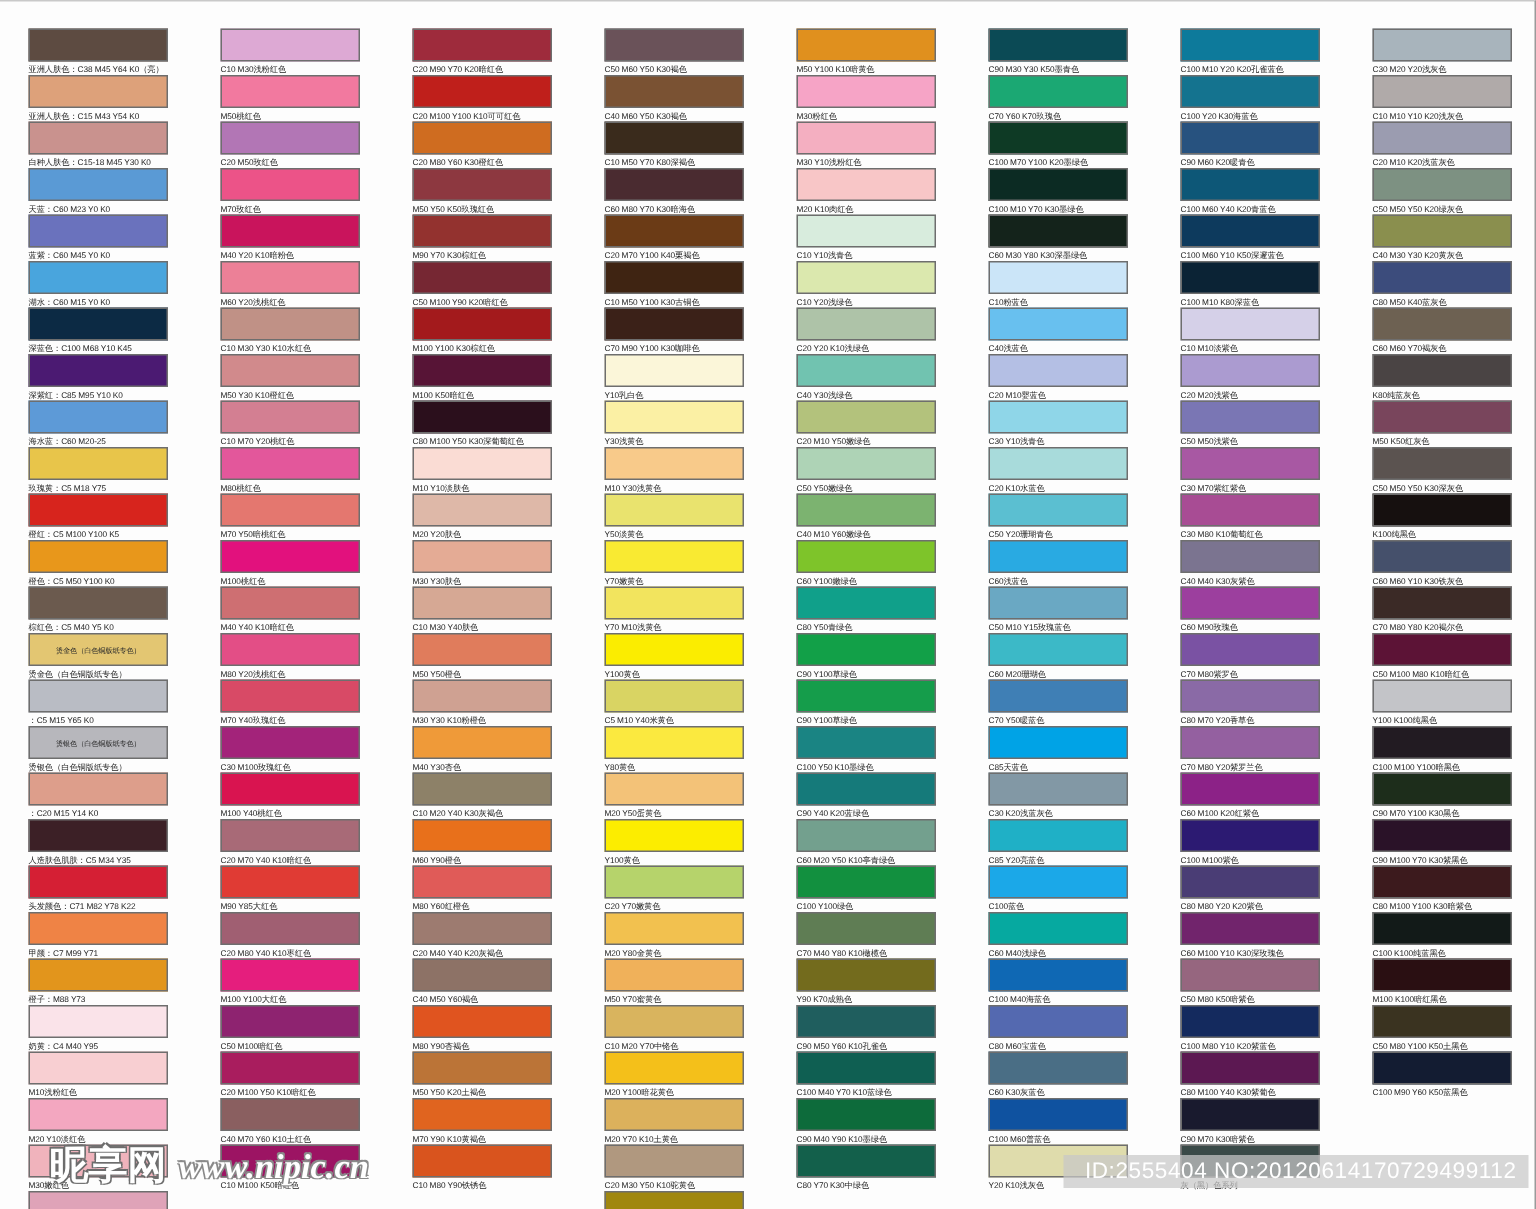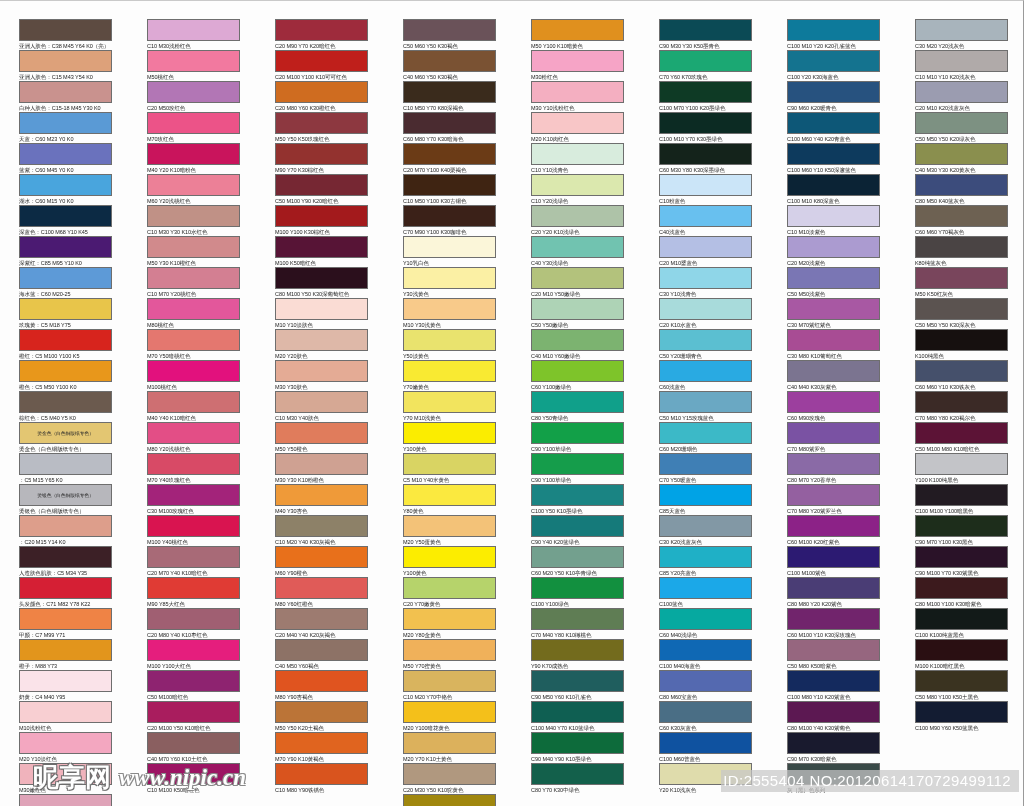--- a/index.html
+++ b/index.html
@@ -94,21 +94,21 @@
     margin-left:6px;
     line-height:1;
   }
   #wm-id{
     position:absolute;
     right:4px;bottom:14px;
     background:rgba(200,200,200,0.72);
     color:#ffffff;
     font-size:15px;
     letter-spacing:0.4px;
-    padding:2px 8px 3px 2px;
+    padding:2px 8px 3px 14px;
     white-space:nowrap;
     pointer-events:none;
   }
 </style>
 </head>
 <body>
 
 <div id="page">
   <div id="chart">
       <div class="column">

